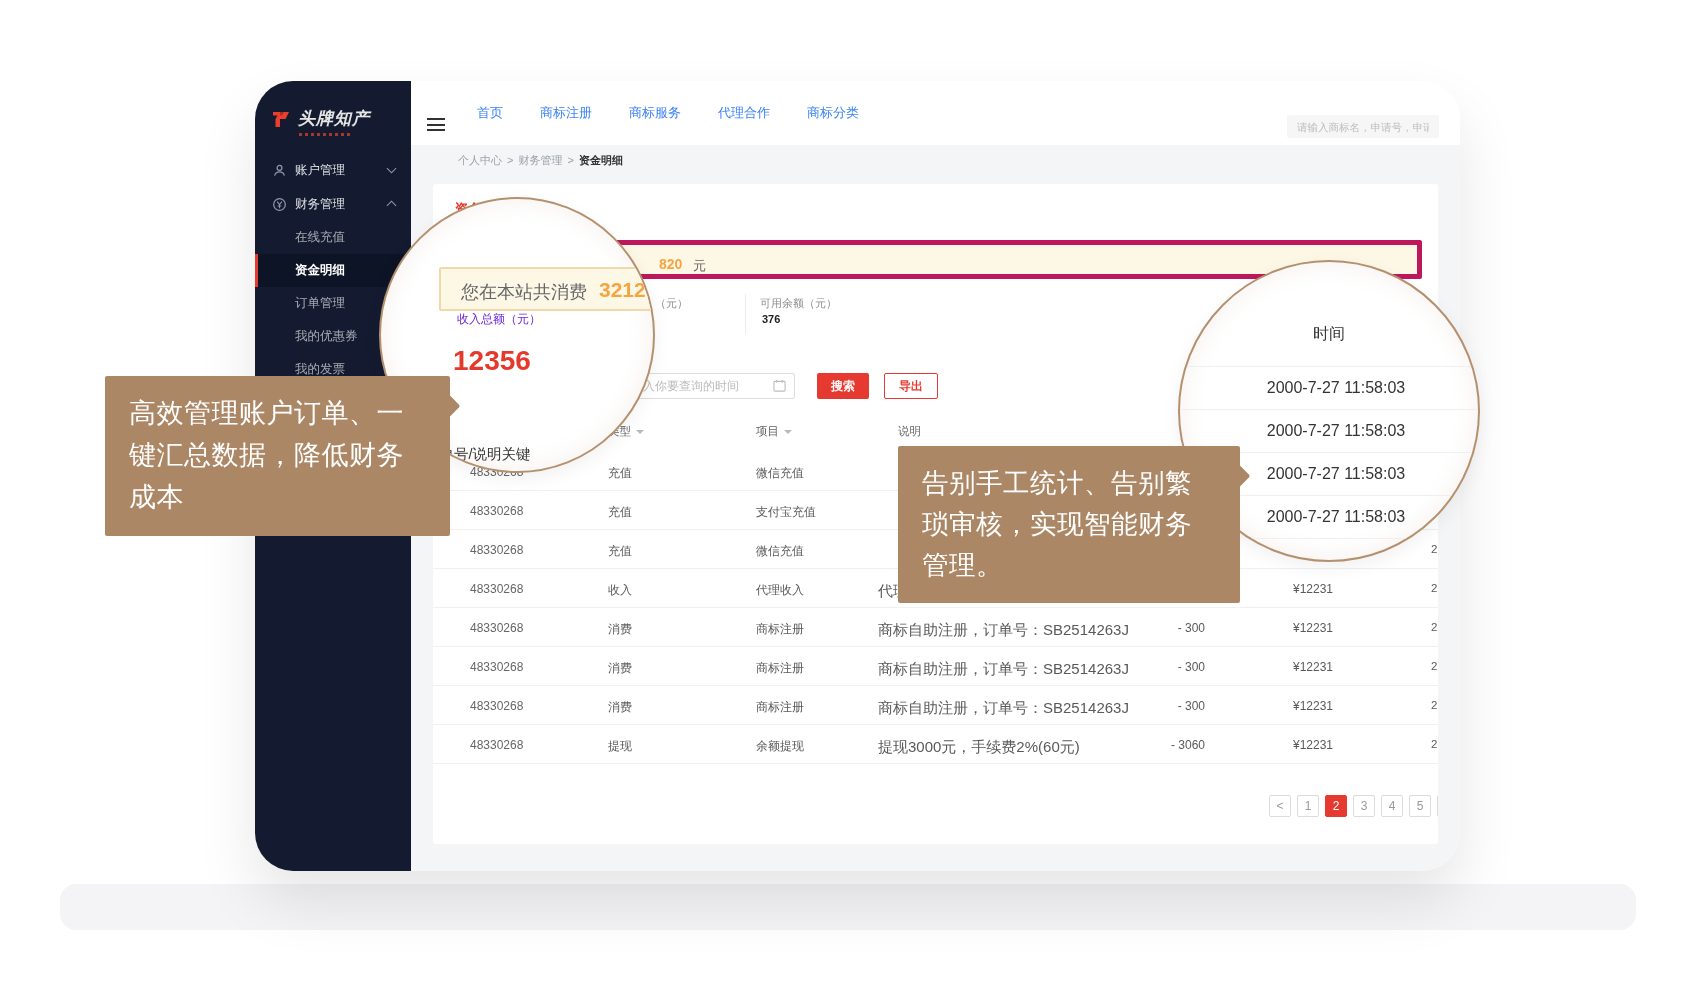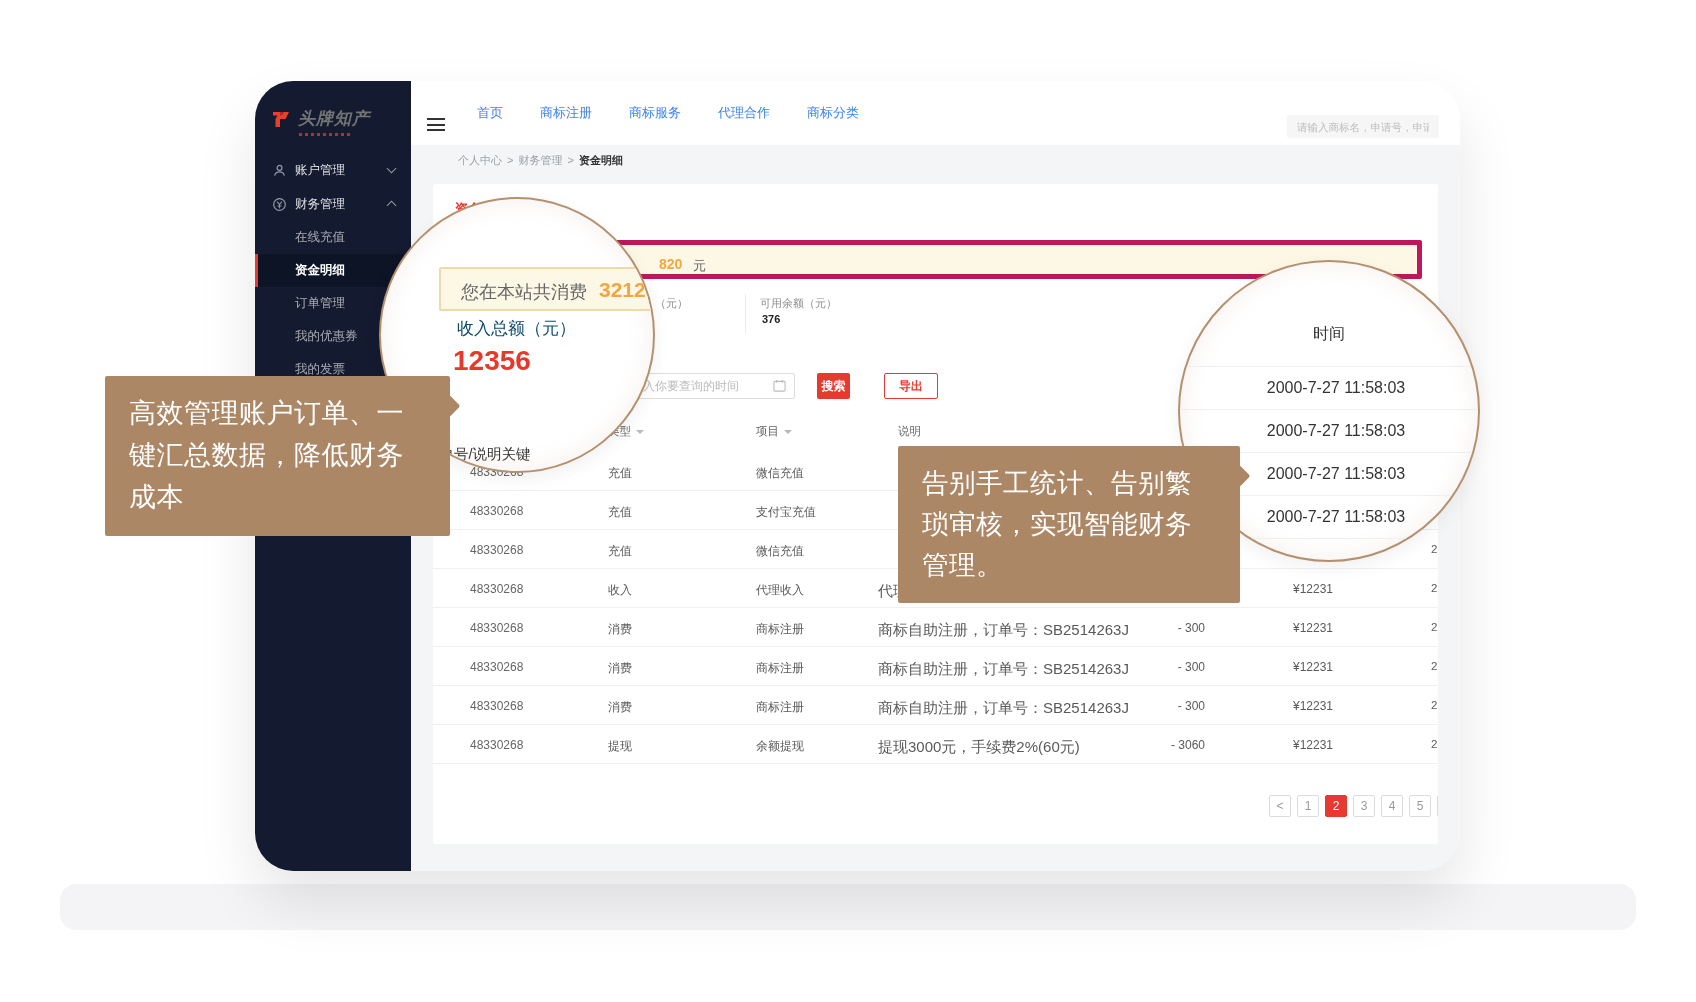--- a/index.html
+++ b/index.html
@@ -12,21 +12,21 @@
 
   
   .frame { position:absolute; left:255px; top:81px; width:1205px; height:790px;
     background:#ffffff; border-radius:38px; overflow:hidden;
     box-shadow:0 30px 60px rgba(0,0,0,.10); }
 
   
   .sidebar { position:absolute; left:0; top:0; width:156px; height:790px; background:#141b31; }
   .logo-row { position:absolute; left:16px; top:26px; display:flex; align-items:center; gap:7px; }
   .logo-mark { width:20px; height:20px; }
-  .logo-text { color:#737373; font-size:17px; font-weight:bold; font-style:italic; letter-spacing:1px; }
+  .logo-text { color:#e5e5e5; font-size:17px; font-weight:bold; font-style:italic; letter-spacing:1px; }
   .logo-sub { position:absolute; left:44px; top:52px; width:52px; height:3px;
     background:repeating-linear-gradient(90deg,#c23b2e 0 3px,transparent 3px 6px); opacity:.85; }
   .side-item { position:absolute; left:0; width:156px; height:33px; display:flex; align-items:center;
     color:rgba(255,255,255,.62); font-size:12.5px; cursor:pointer; }
   .side-group { color:rgba(255,255,255,.85); height:34px; }
   .side-item .lbl { position:absolute; left:40px; }
   .side-item .s-icon { position:absolute; left:17px; width:15px; height:15px; opacity:.8; }
   .chev { position:absolute; right:16px; width:7px; height:7px;
     border-right:1.5px solid rgba(255,255,255,.55); border-bottom:1.5px solid rgba(255,255,255,.55); }
   .chev.down { transform:rotate(45deg); margin-top:-3px; }
@@ -63,21 +63,21 @@
   .banner .b-unit { position:absolute; left:238px; top:12px; font-size:13px; color:#666; }
 
   .stat-divider { position:absolute; left:312px; top:110px; width:1px; height:40px; background:#ececec; }
   .stat-label { position:absolute; font-size:11px; color:#8e8e8e; }
   .stat-val { position:absolute; font-size:11px; font-weight:bold; color:#222; }
 
   .date-input { position:absolute; left:187px; top:189px; width:175px; height:26px; border:1px solid #ddd;
     border-radius:2px; font-size:12px; color:#666; padding:0 26px 0 10px; outline:none; background:#fff; }
   .date-input::placeholder { color:#bbb; }
   .cal-icon { position:absolute; left:340px; top:195px; width:13px; height:13px; }
-  .btn-search { position:absolute; left:384px; top:189px; width:33px; height:26px; background:#e6392f;
+  .btn-search { position:absolute; left:384px; top:189px; width:52px; height:26px; background:#e6392f;
     color:#fff; font-size:12px; font-weight:bold; border:none; border-radius:2px; cursor:pointer;text-align:center; }
   .btn-export { position:absolute; left:451px; top:189px; width:54px; height:26px; background:#fff;
     color:#e6392f; font-size:12px; font-weight:bold; border:1px solid #e6392f; border-radius:2px; cursor:pointer; }
 
   .th { position:absolute; top:240px; font-size:11.5px; color:#666; }
   .caret { display:inline-block; width:0; height:0; border-left:4px solid transparent;
     border-right:4px solid transparent; border-top:4px solid #b9b9b9; margin-left:5px; vertical-align:middle; }
 
   .rows { position:absolute; left:0; top:268px; width:1005px; }
   .t-row { position:relative; height:39px; border-bottom:1px solid #f0f0f0; font-size:12px; color:#5a5a5a; }
@@ -98,21 +98,21 @@
   
   .mag { position:absolute; border-radius:50%; background:#fff; border:2px solid #b5906e;
     overflow:hidden; z-index:30; box-shadow:inset 0 0 24px rgba(181,144,110,.14), 0 6px 18px rgba(0,0,0,.06); }
   .mag-left { left:379px; top:197px; width:276px; height:276px; }
   .mag-right { left:1178px; top:260px; width:302px; height:302px; }
 
   .m-banner { position:absolute; left:58px; top:68px; width:250px; height:44px; background:#fdf7e6;
     border:2px solid #f0d9a8; border-radius:2px; }
   .m-banner .mb-prefix { position:absolute; left:20px; top:11px; font-size:18px; color:#666; }
   .m-banner .mb-amt { position:absolute; left:158px; top:9px; font-size:21px; font-weight:bold; color:#f5a53f; }
-  .m-income-label { position:absolute; left:76px; top:118px; font-size:17px; color:#0c4a6e; }
+  .m-income-label { position:absolute; left:76px; top:112px; font-size:12px; color:#6d28d9; }
   .m-income-val { position:absolute; left:72px; top:146px; font-size:28px; font-weight:bold; color:#e6392c; }
   .m-header-frag { position:absolute; left:44px; top:246px; font-size:14.5px; color:#333; }
 
   .m-time-head { position:absolute; left:0; top:62px; width:100%; text-align:center; font-size:16px; color:#333; }
   .m-line { position:absolute; left:0; width:100%; height:1px; background:#efefef; }
   .m-time { position:absolute; left:0; width:100%; height:43px; line-height:43px; text-align:center;
     font-size:16px; color:#333; padding-left:14px; }
   .m-time-partial { position:absolute; left:12px; top:286px; font-size:16px; color:#333; white-space:nowrap; }
 
   

